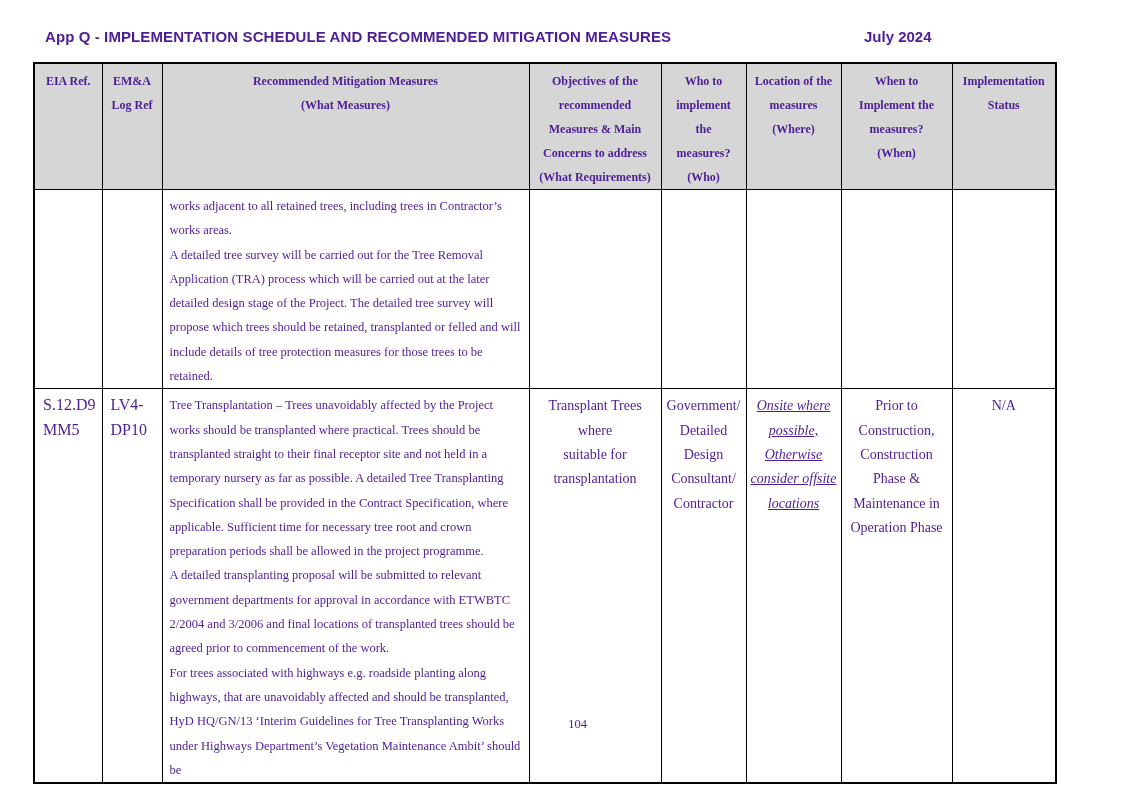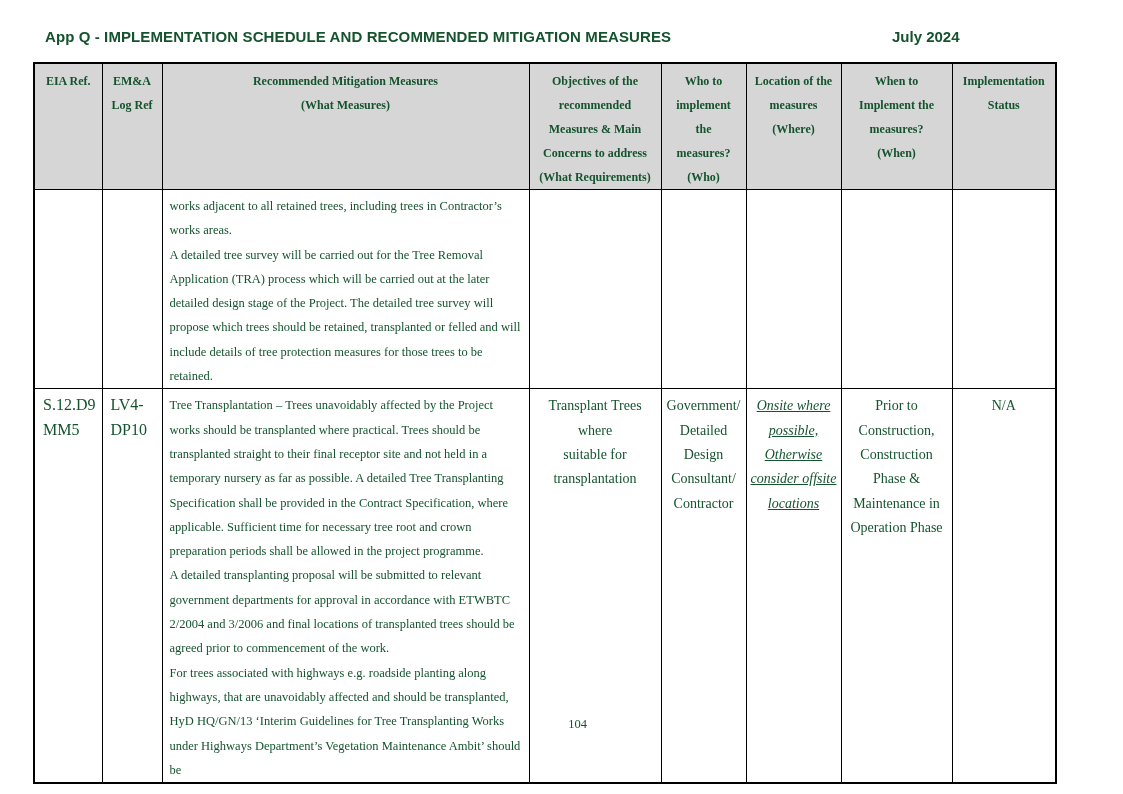--- a/index.html
+++ b/index.html
@@ -3,37 +3,37 @@
 <meta charset="utf-8">
 <style>
   * { margin: 0; padding: 0; box-sizing: border-box; }
   html, body { background: #ffffff; }
   .page {
     position: relative;
     width: 1123px;
     height: 794px;
     background: #ffffff;
     font-family: "Liberation Serif", serif;
-    color: #14532d;
+    color: #4c1d95;
     overflow: hidden;
   }
   .doc-title {
     position: absolute;
     top: 28px;
     left: 45px;
     font-family: "Liberation Sans", sans-serif;
     font-weight: bold;
     font-size: 15px;
     letter-spacing: 0.1px;
     white-space: nowrap;
   }
   .doc-date {
     position: absolute;
     top: 28px;
-    left: 892px;
+    left: 864px;
     font-family: "Liberation Sans", sans-serif;
     font-weight: bold;
     font-size: 15px;
     white-space: nowrap;
   }
   table.schedule {
     position: absolute;
     left: 33px;
     top: 62px;
     width: 1022px;

